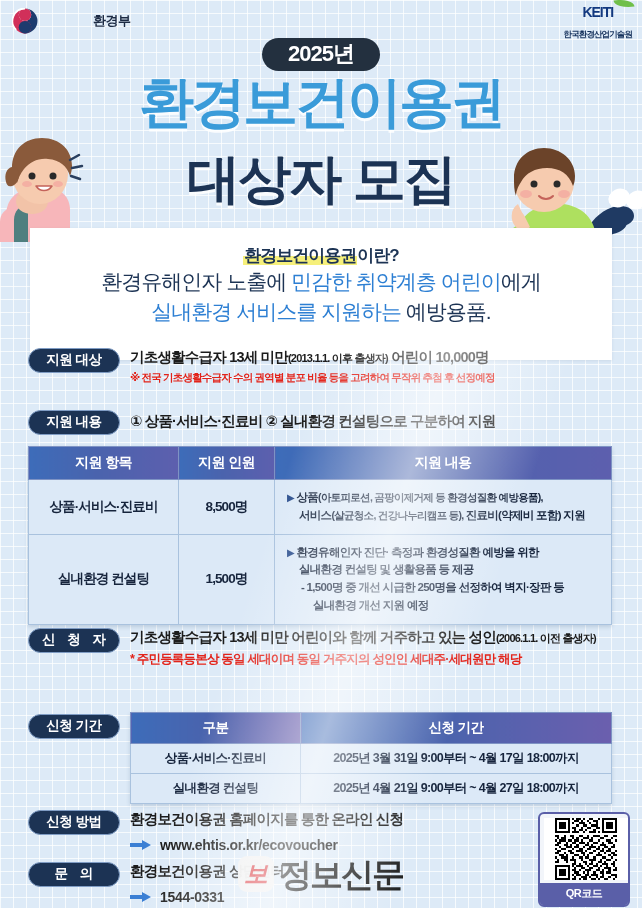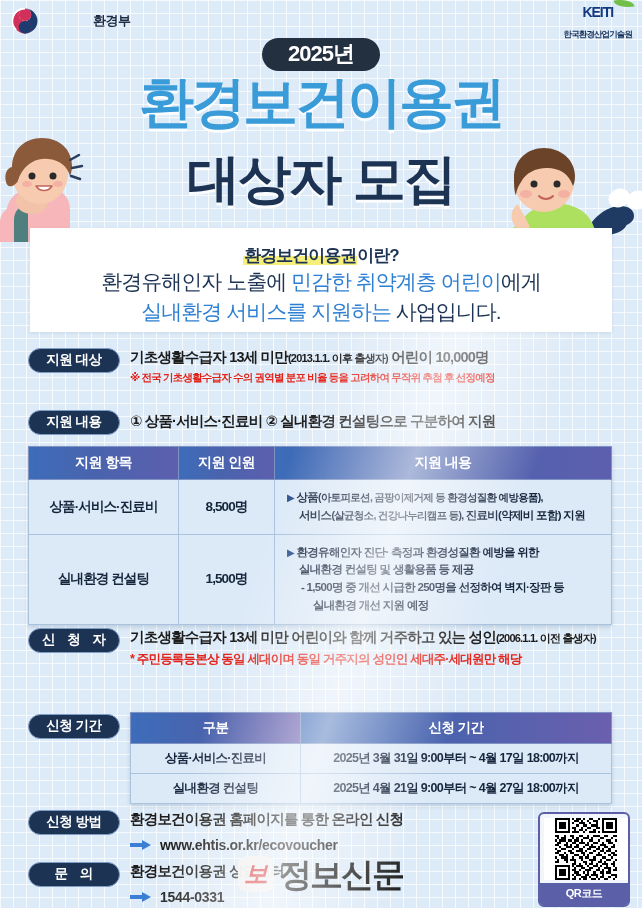--- a/index.html
+++ b/index.html
@@ -54,21 +54,21 @@
     text-shadow: 0 3px 0 rgba(255,255,255,.85);
     margin-top: 8px;
   }
 
   
   .kid-left { position: absolute; left: -4px; top: 124px; width: 96px; height: 118px; }
   .kid-right { position: absolute; right: -2px; top: 142px; width: 158px; height: 108px; }
 
   
   .def-panel {
-    position: absolute; left: 30px; top: 228px; width: 582px; height: 104px;
+    position: absolute; left: 30px; top: 228px; width: 582px; height: 132px;
     background: #ffffff; border-radius: 0;
     box-shadow: 0 1px 3px rgba(40,70,110,.10);
     text-align: center;
   }
   .def-title { margin-top: 16px; font-size: 17px; font-weight: 800; color: #1c3354; letter-spacing: -1px; }
   .def-title .hl { background: linear-gradient(transparent 55%, #f6f07a 55%); padding: 0 1px; }
   .def-line { font-size: 21px; font-weight: 400; color: #1c3354; letter-spacing: -1px; line-height: 1.45; }
   .def-line:first-of-type { margin-top: 11px; }
   .def-line .blue { color: #2d7fd3; }
 
@@ -203,21 +203,21 @@
   </svg>
 
   <div class="def-panel">
     <div class="def-title">
       <span class="hl">환경보건이용권</span><span>이란?</span>
     </div>
     <div class="def-line">
       <span>환경유해인자 노출에 </span><span class="blue">민감한 취약계층 어린이</span><span>에게</span>
     </div>
     <div class="def-line">
-      <span class="blue">실내환경 서비스를 지원하는</span><span> 사업입니다.</span>
+      <span class="blue">실내환경 서비스를 지원하는</span><span> 예방용품.</span>
     </div>
   </div>
 
   <div class="row" style="left:28px; top:348px; width:600px;">
     <span class="badge">지원 대상</span>
     <div>
       <div class="lead">
         <span>기초생활수급자 13세 미만</span><span class="sm">(2013.1.1. 이후 출생자)</span><span> 어린이 10,000명</span>
       </div>
       <div class="note-red">※ 전국 기초생활수급자 수의 권역별 분포 비율 등을 고려하여 무작위 추첨 후 선정예정</div>

